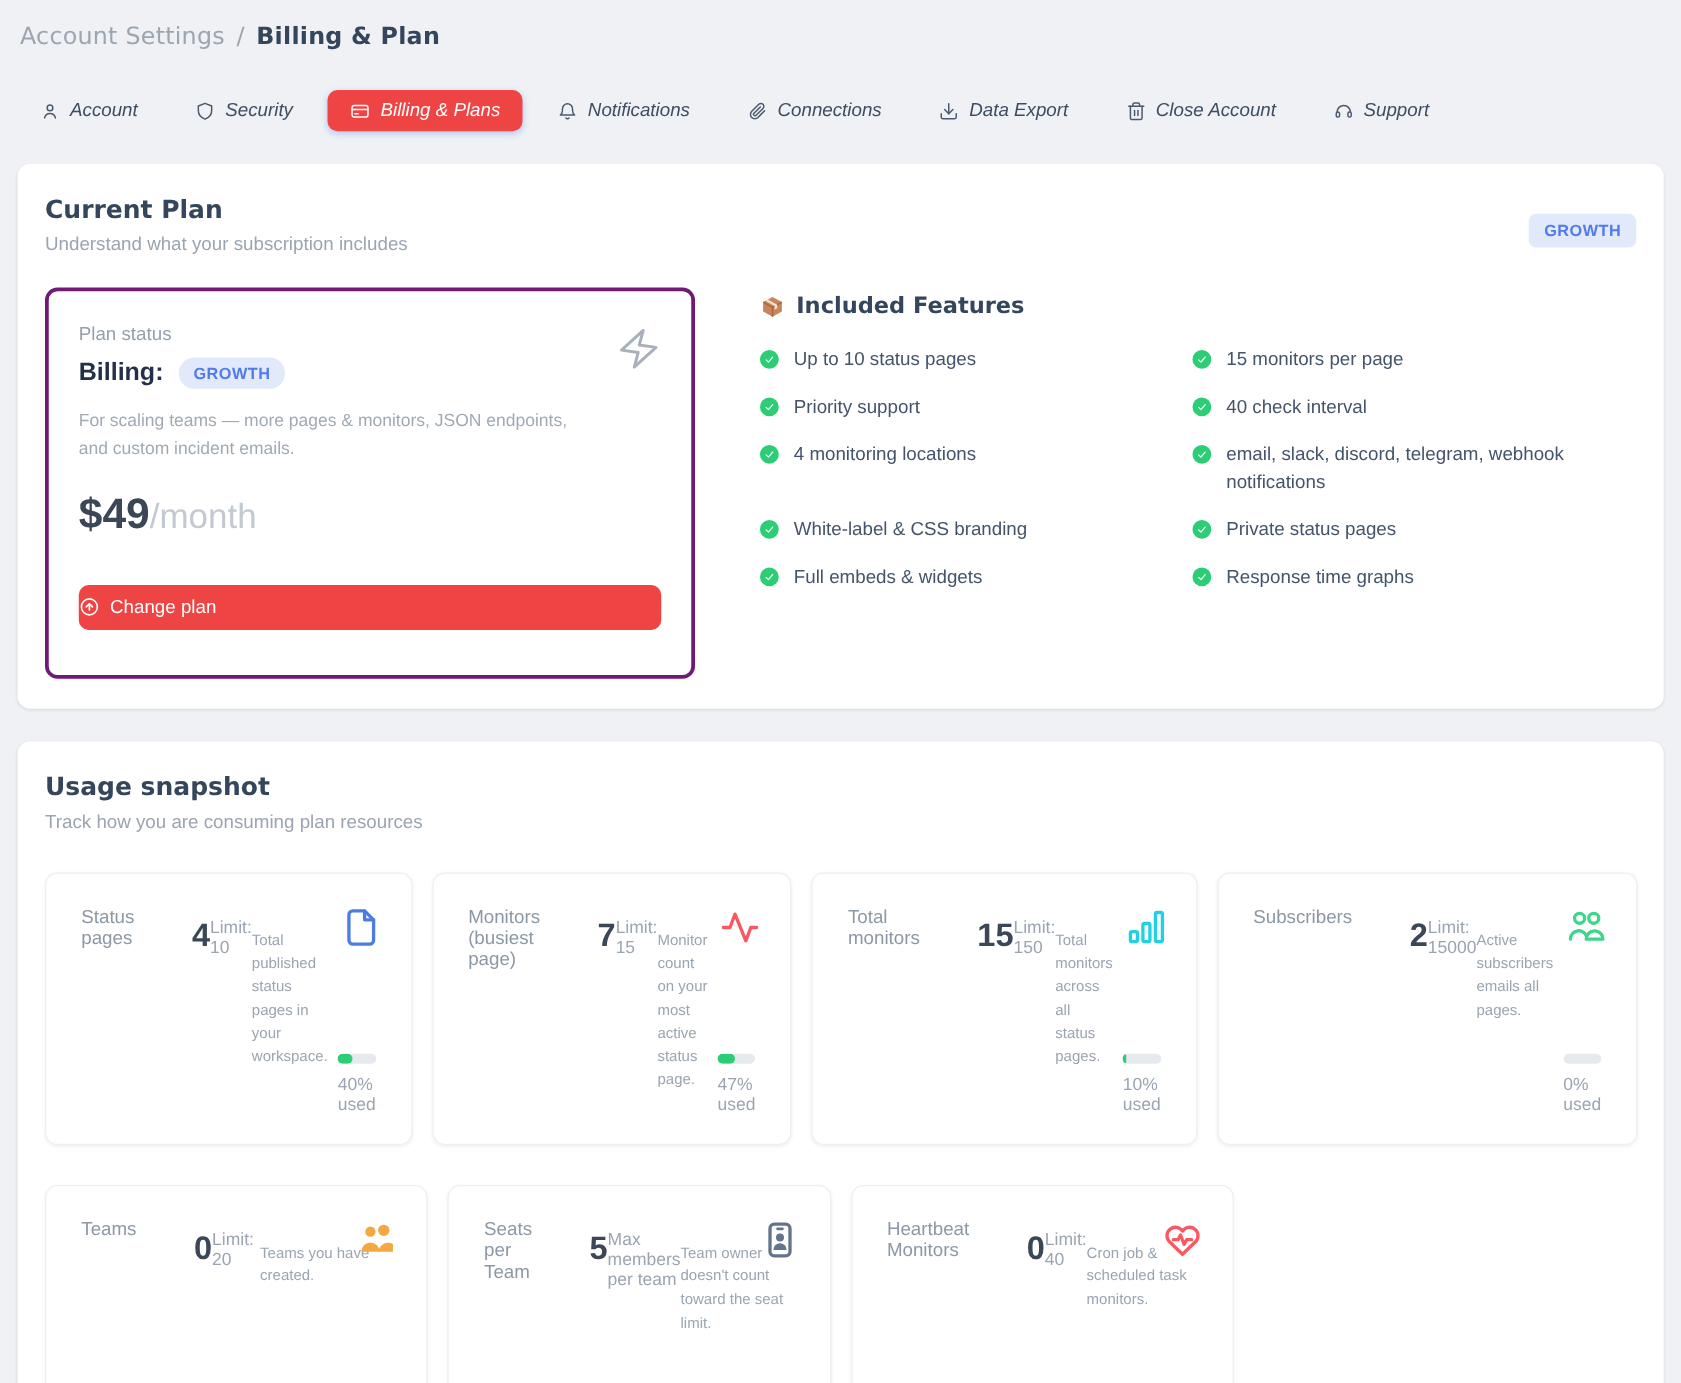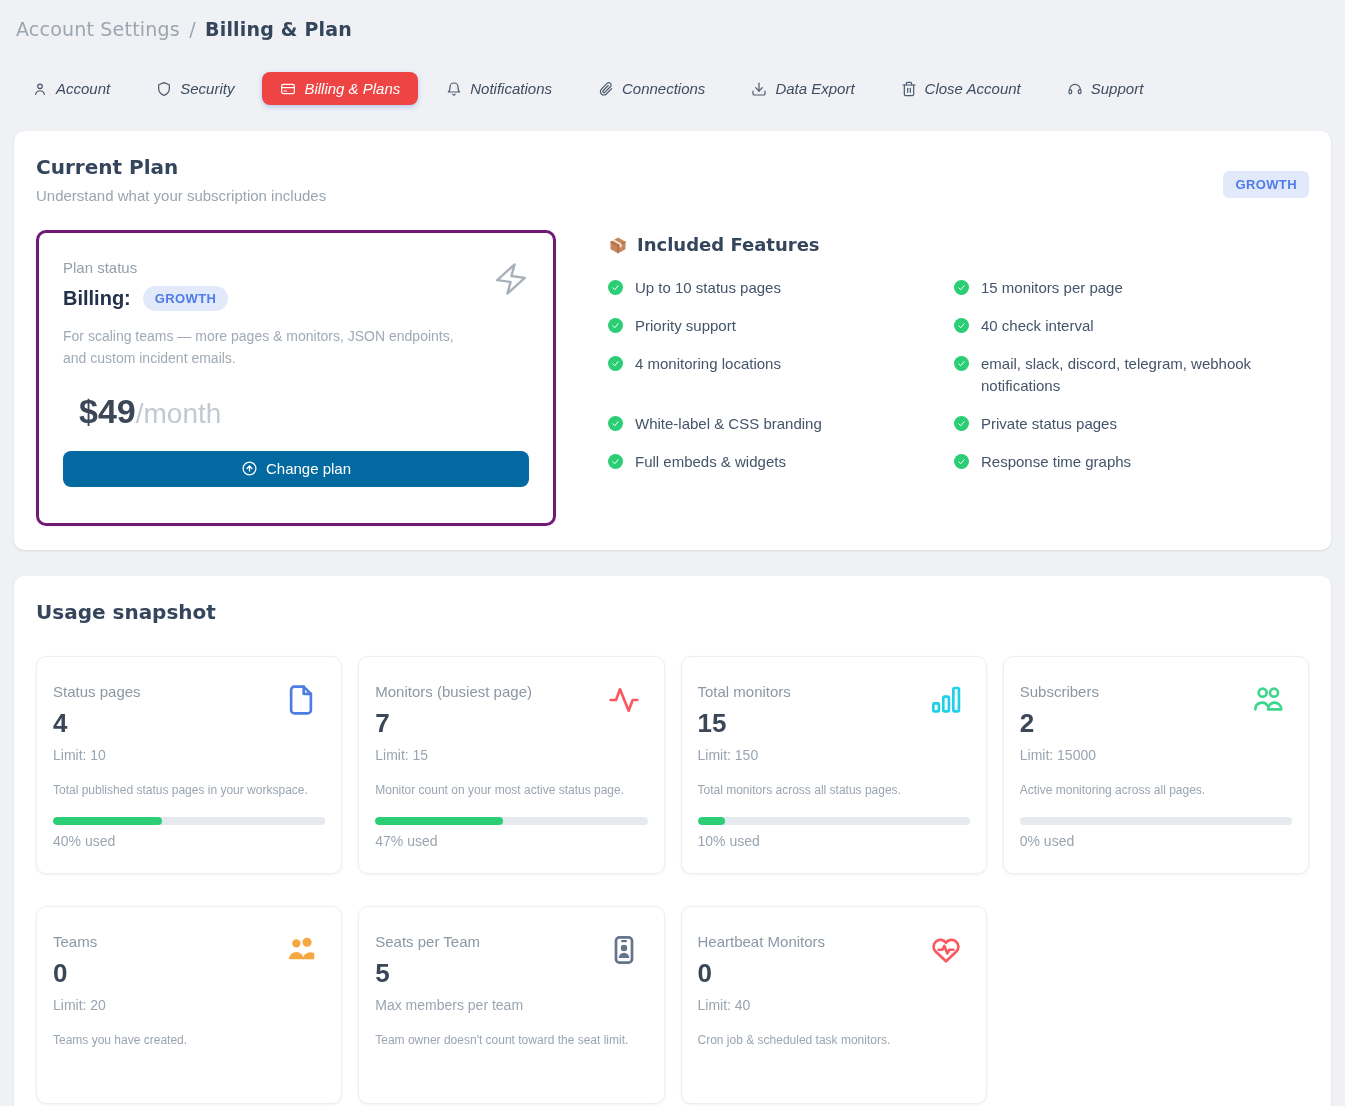--- a/index.html
+++ b/index.html
@@ -55,28 +55,28 @@
     padding:26px 24px 36px; position:relative;
   }
   .plan-label { font-size:15px; color:#94a0ac; }
   .plan-status-row { display:flex; align-items:center; gap:12px; margin-top:10px; }
   .plan-active { font-size:20px; font-weight:600; color:#22304a; }
   .plan-badge {
     background:#e2e9fb; color:#4f7ce8; font-size:13px; font-weight:600;
     letter-spacing:.4px; padding:5px 12px; border-radius:14px;
   }
   .plan-desc { font-size:14px; color:#a0aab5; line-height:1.6; margin-top:14px; max-width:410px; }
-  .plan-price { margin-top:22px;margin-left:16px; }
+  .plan-price { margin-top:22px; }
   .plan-price .amount { font-size:34px; font-weight:700; color:#3b4757; }
   .plan-price .period { font-size:28px; font-weight:400; color:#c2c9d2; }
   .change-plan-btn {
-    margin-top:20px; width:100%; height:36px;
-    background:#0369a1; border:none; border-radius:8px;
+    margin-top:37px; width:100%; height:36px;
+    background:#ef4444; border:none; border-radius:8px;
     color:#ffffff; font-size:15px; font-family:inherit;
-    display:flex; align-items:center; justify-content:center; gap:8px; cursor:pointer;
+    display:flex; align-items:center; gap:8px; cursor:pointer;
   }
   .change-plan-btn svg { width:17px; height:17px; stroke:#ffffff; fill:none;
                          stroke-width:1.8; stroke-linecap:round; stroke-linejoin:round; }
   .zap-icon { position:absolute; top:26px; right:24px; }
   .zap-icon svg { width:36px; height:40px; stroke:#a8b0ba; fill:none; stroke-width:1.6;
                   stroke-linejoin:round; transform:rotate(8deg); }
 
   
   .features { flex:1; padding-left:52px; padding-top:4px; }
   .features-header { display:flex; align-items:center; gap:9px;
@@ -93,22 +93,22 @@
     display:flex; align-items:center; justify-content:center;
   }
   .check-icon svg { width:9px; height:9px; stroke:#ffffff; fill:none;
                     stroke-width:2.6; stroke-linecap:round; stroke-linejoin:round; }
 
   
   .usage-grid { display:grid; grid-template-columns:repeat(4,1fr); gap:16px; margin-top:32px; }
   .usage-card {
     border:1px solid #edeff3; border-radius:10px;
     box-shadow:0 1px 3px rgba(16,24,40,.06);
-    padding:26px 16px 24px;
-    display:flex; flex-direction:column; position:relative;
+    padding:26px 28px 24px;
+    display:flex; flex-direction:row; position:relative;
     background:#ffffff; min-height:218px;
   }
   .usage-row2 .usage-card { min-height:198px; }
   .usage-title { font-size:15px; color:#8c98a5; padding-right:46px; }
   .usage-value { font-size:26px; font-weight:600; color:#3b4757; margin-top:8px; }
   .usage-limit { font-size:14px; color:#9aa5b1; margin-top:8px; }
   .usage-desc { font-size:12px; color:#9aa5b1; line-height:1.55; margin-top:18px; padding-right:8px; }
   .usage-icon { position:absolute; top:26px; right:24px; }
   .usage-icon svg { width:32px; height:34px; }
   .usage-bottom { margin-top:auto; padding-top:16px; }
@@ -310,20 +310,21 @@
             </span>
             <span>Response time graphs</span>
           </div>
       </div>
     </div>
   </div>
 </div>
 
 <div class="panel">
   <div class="panel-title heading-font">Usage snapshot</div>
+  <div class="panel-sub">Track how you are consuming plan resources</div>
 
   <div class="usage-grid">
 
     <div class="usage-card">
       <div class="usage-title">Status pages</div>
       <div class="usage-value">4</div>
       <div class="usage-limit">Limit: 10</div>
       <div class="usage-desc">Total published status pages in your workspace.</div>
       <div class="usage-icon">
         <svg viewBox="0 0 24 24" fill="none" stroke="#4d7ce2" stroke-width="2" stroke-linecap="round" stroke-linejoin="round">
@@ -374,21 +375,21 @@
             <div class="progress-fill" style="width: 10%;"></div>
           </div>
         <div class="usage-percent">10% used</div>
       </div>
     </div>
 
     <div class="usage-card">
       <div class="usage-title">Subscribers</div>
       <div class="usage-value">2</div>
       <div class="usage-limit">Limit: 15000</div>
-      <div class="usage-desc">Active monitoring across all pages.</div>
+      <div class="usage-desc">Active subscribers emails all pages.</div>
       <div class="usage-icon">
         <svg viewBox="0 0 24 24" fill="none" stroke="#3dd68c" stroke-width="2" stroke-linecap="round" stroke-linejoin="round">
             <circle cx="8" cy="6.5" r="3"></circle>
             <circle cx="16.5" cy="6.5" r="3"></circle>
             <path d="M2.5 19a5 5 0 0 1 9.4-2.4"></path>
             <path d="M12 19a5 5 0 0 1 10 0z"></path>
           </svg>
       </div>
       <div class="usage-bottom">
         <div class="progress-track">

